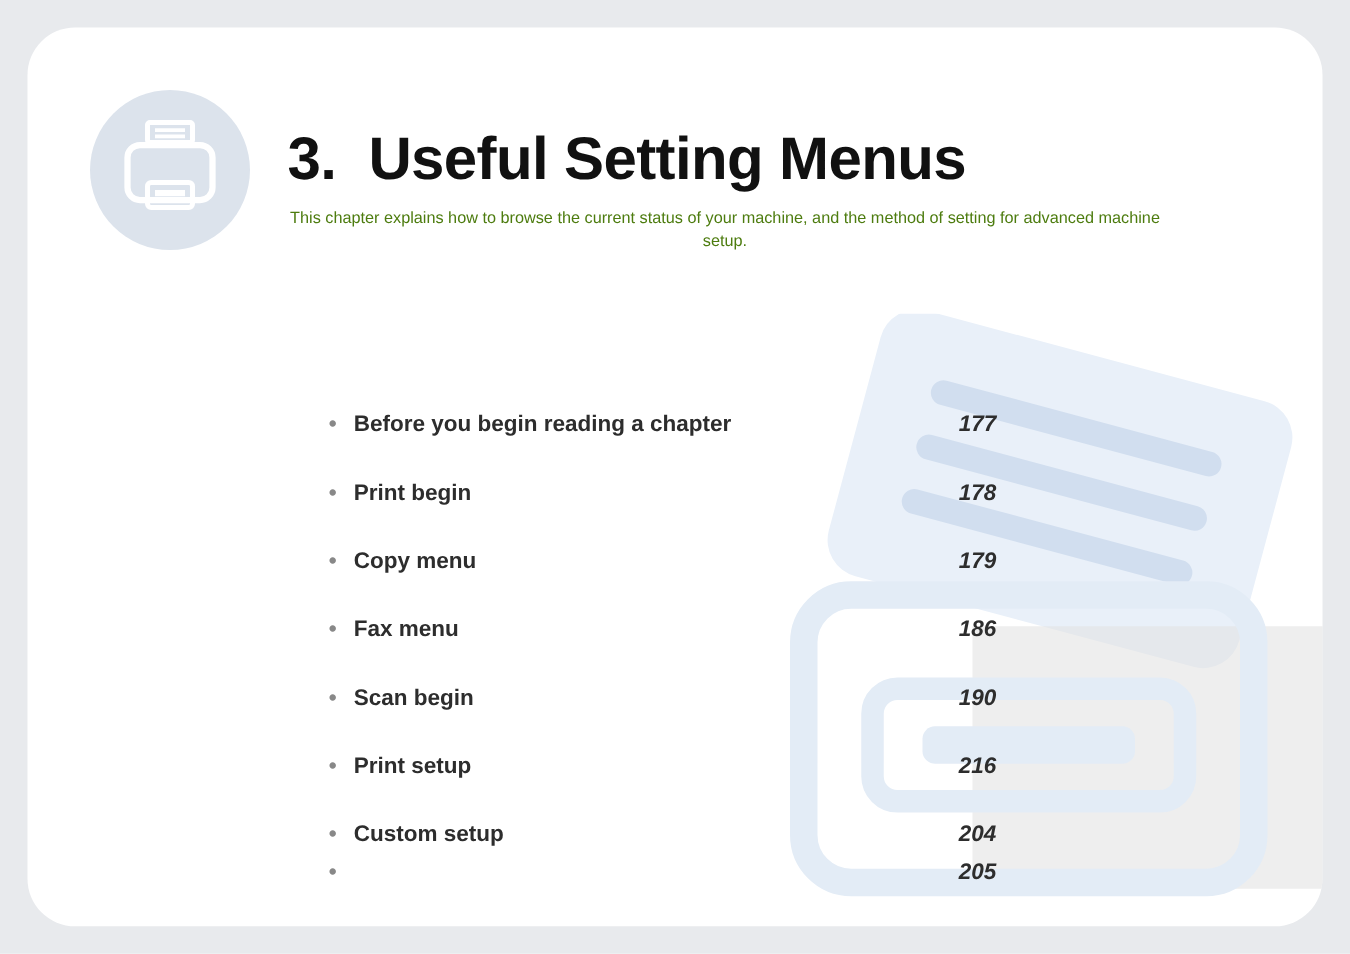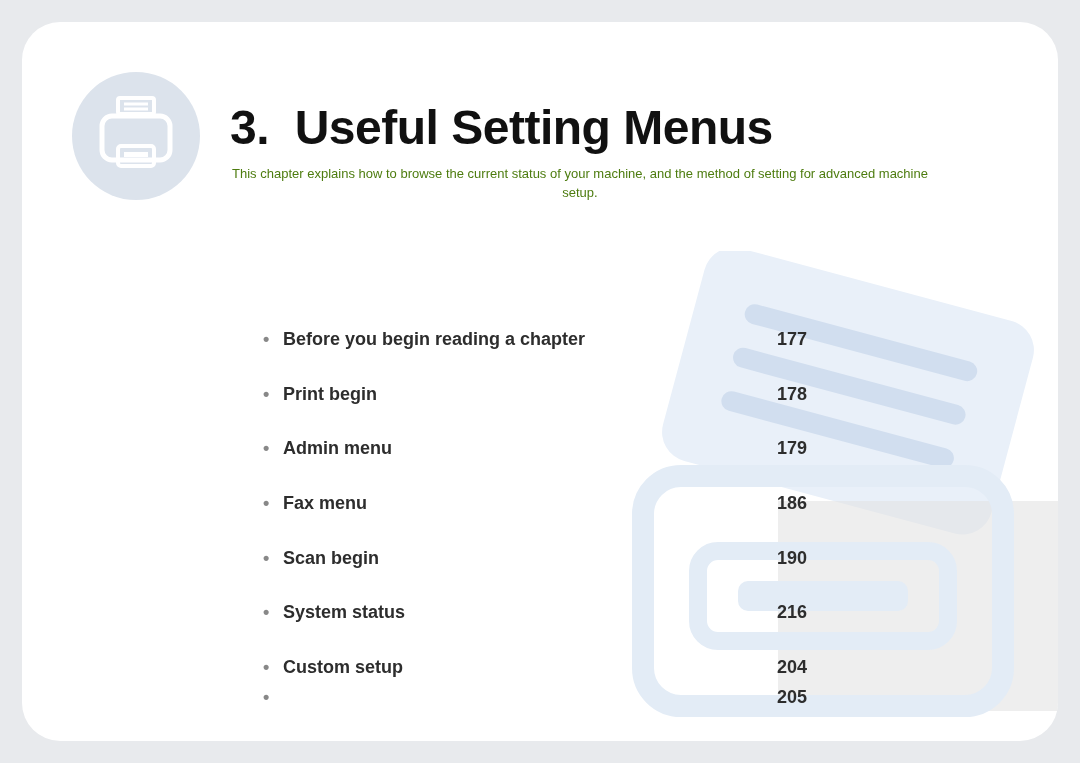--- a/index.html
+++ b/index.html
@@ -88,22 +88,23 @@
     font-weight: 700;
     padding-left: 6px;
   }
   .toc-label {
     flex: 0 0 auto;
     margin-top: 25px;
   }
   .toc-gap { flex: 1; }
   .toc-page {
     flex-shrink: 0;
-    text-align: center;
+    text-align: left;
     min-width: 50px;
+    font-style: italic;
   }
 </style>
 </head>
 <body>
 
 <div class="page">
 
   <svg class="bg-art" viewBox="0 0 520 520">
 
     <g transform="translate(260 140) rotate(15)">
@@ -152,39 +153,39 @@
       <span class="toc-page">177</span>
     </div>
     <div class="toc-row">
       <span class="toc-bullet">•</span>
       <span class="toc-label">Print begin</span>
       <span class="toc-gap"></span>
       <span class="toc-page">178</span>
     </div>
     <div class="toc-row">
       <span class="toc-bullet">•</span>
-      <span class="toc-label">Admin menu</span>
+      <span class="toc-label">Copy menu</span>
       <span class="toc-gap"></span>
       <span class="toc-page">179</span>
     </div>
     <div class="toc-row">
       <span class="toc-bullet">•</span>
       <span class="toc-label">Fax menu</span>
       <span class="toc-gap"></span>
       <span class="toc-page">186</span>
     </div>
     <div class="toc-row">
       <span class="toc-bullet">•</span>
       <span class="toc-label">Scan begin</span>
       <span class="toc-gap"></span>
       <span class="toc-page">190</span>
     </div>
     <div class="toc-row">
       <span class="toc-bullet">•</span>
-      <span class="toc-label">System status</span>
+      <span class="toc-label">Print setup</span>
       <span class="toc-gap"></span>
       <span class="toc-page">216</span>
     </div>
     <div class="toc-row">
       <span class="toc-bullet">•</span>
       <span class="toc-label">Custom setup</span>
       <span class="toc-gap"></span>
       <span class="toc-page">204</span>
     </div>
     <div class="toc-row">

